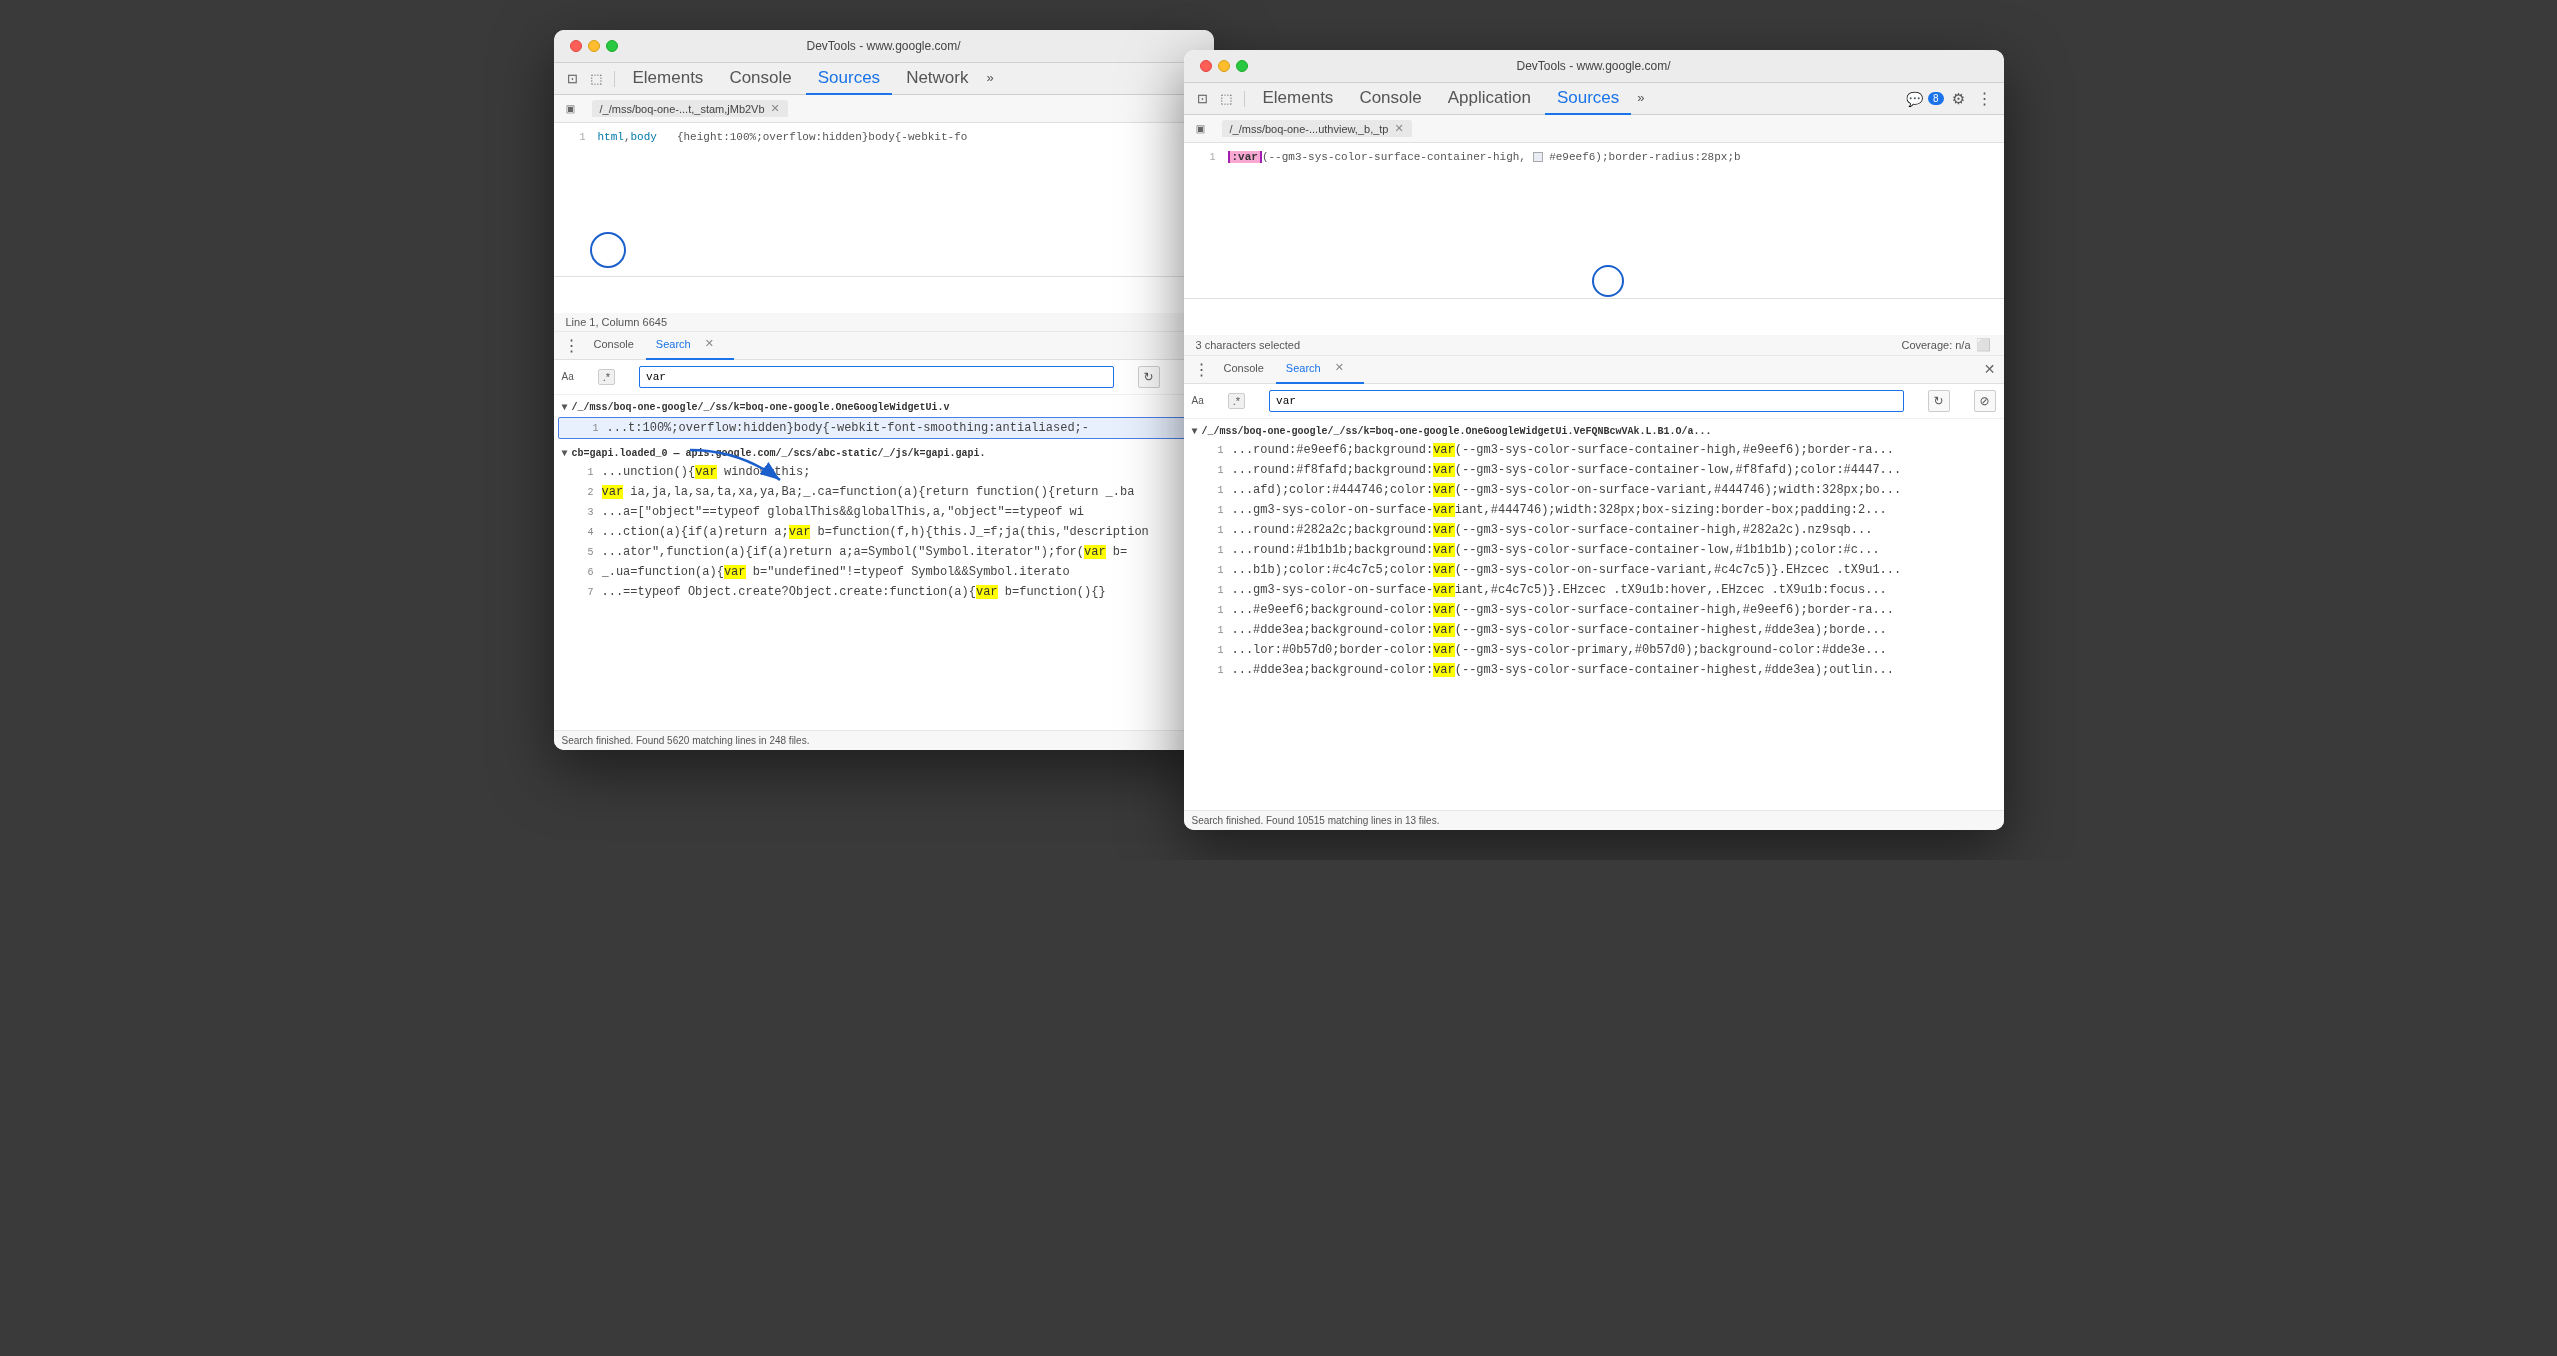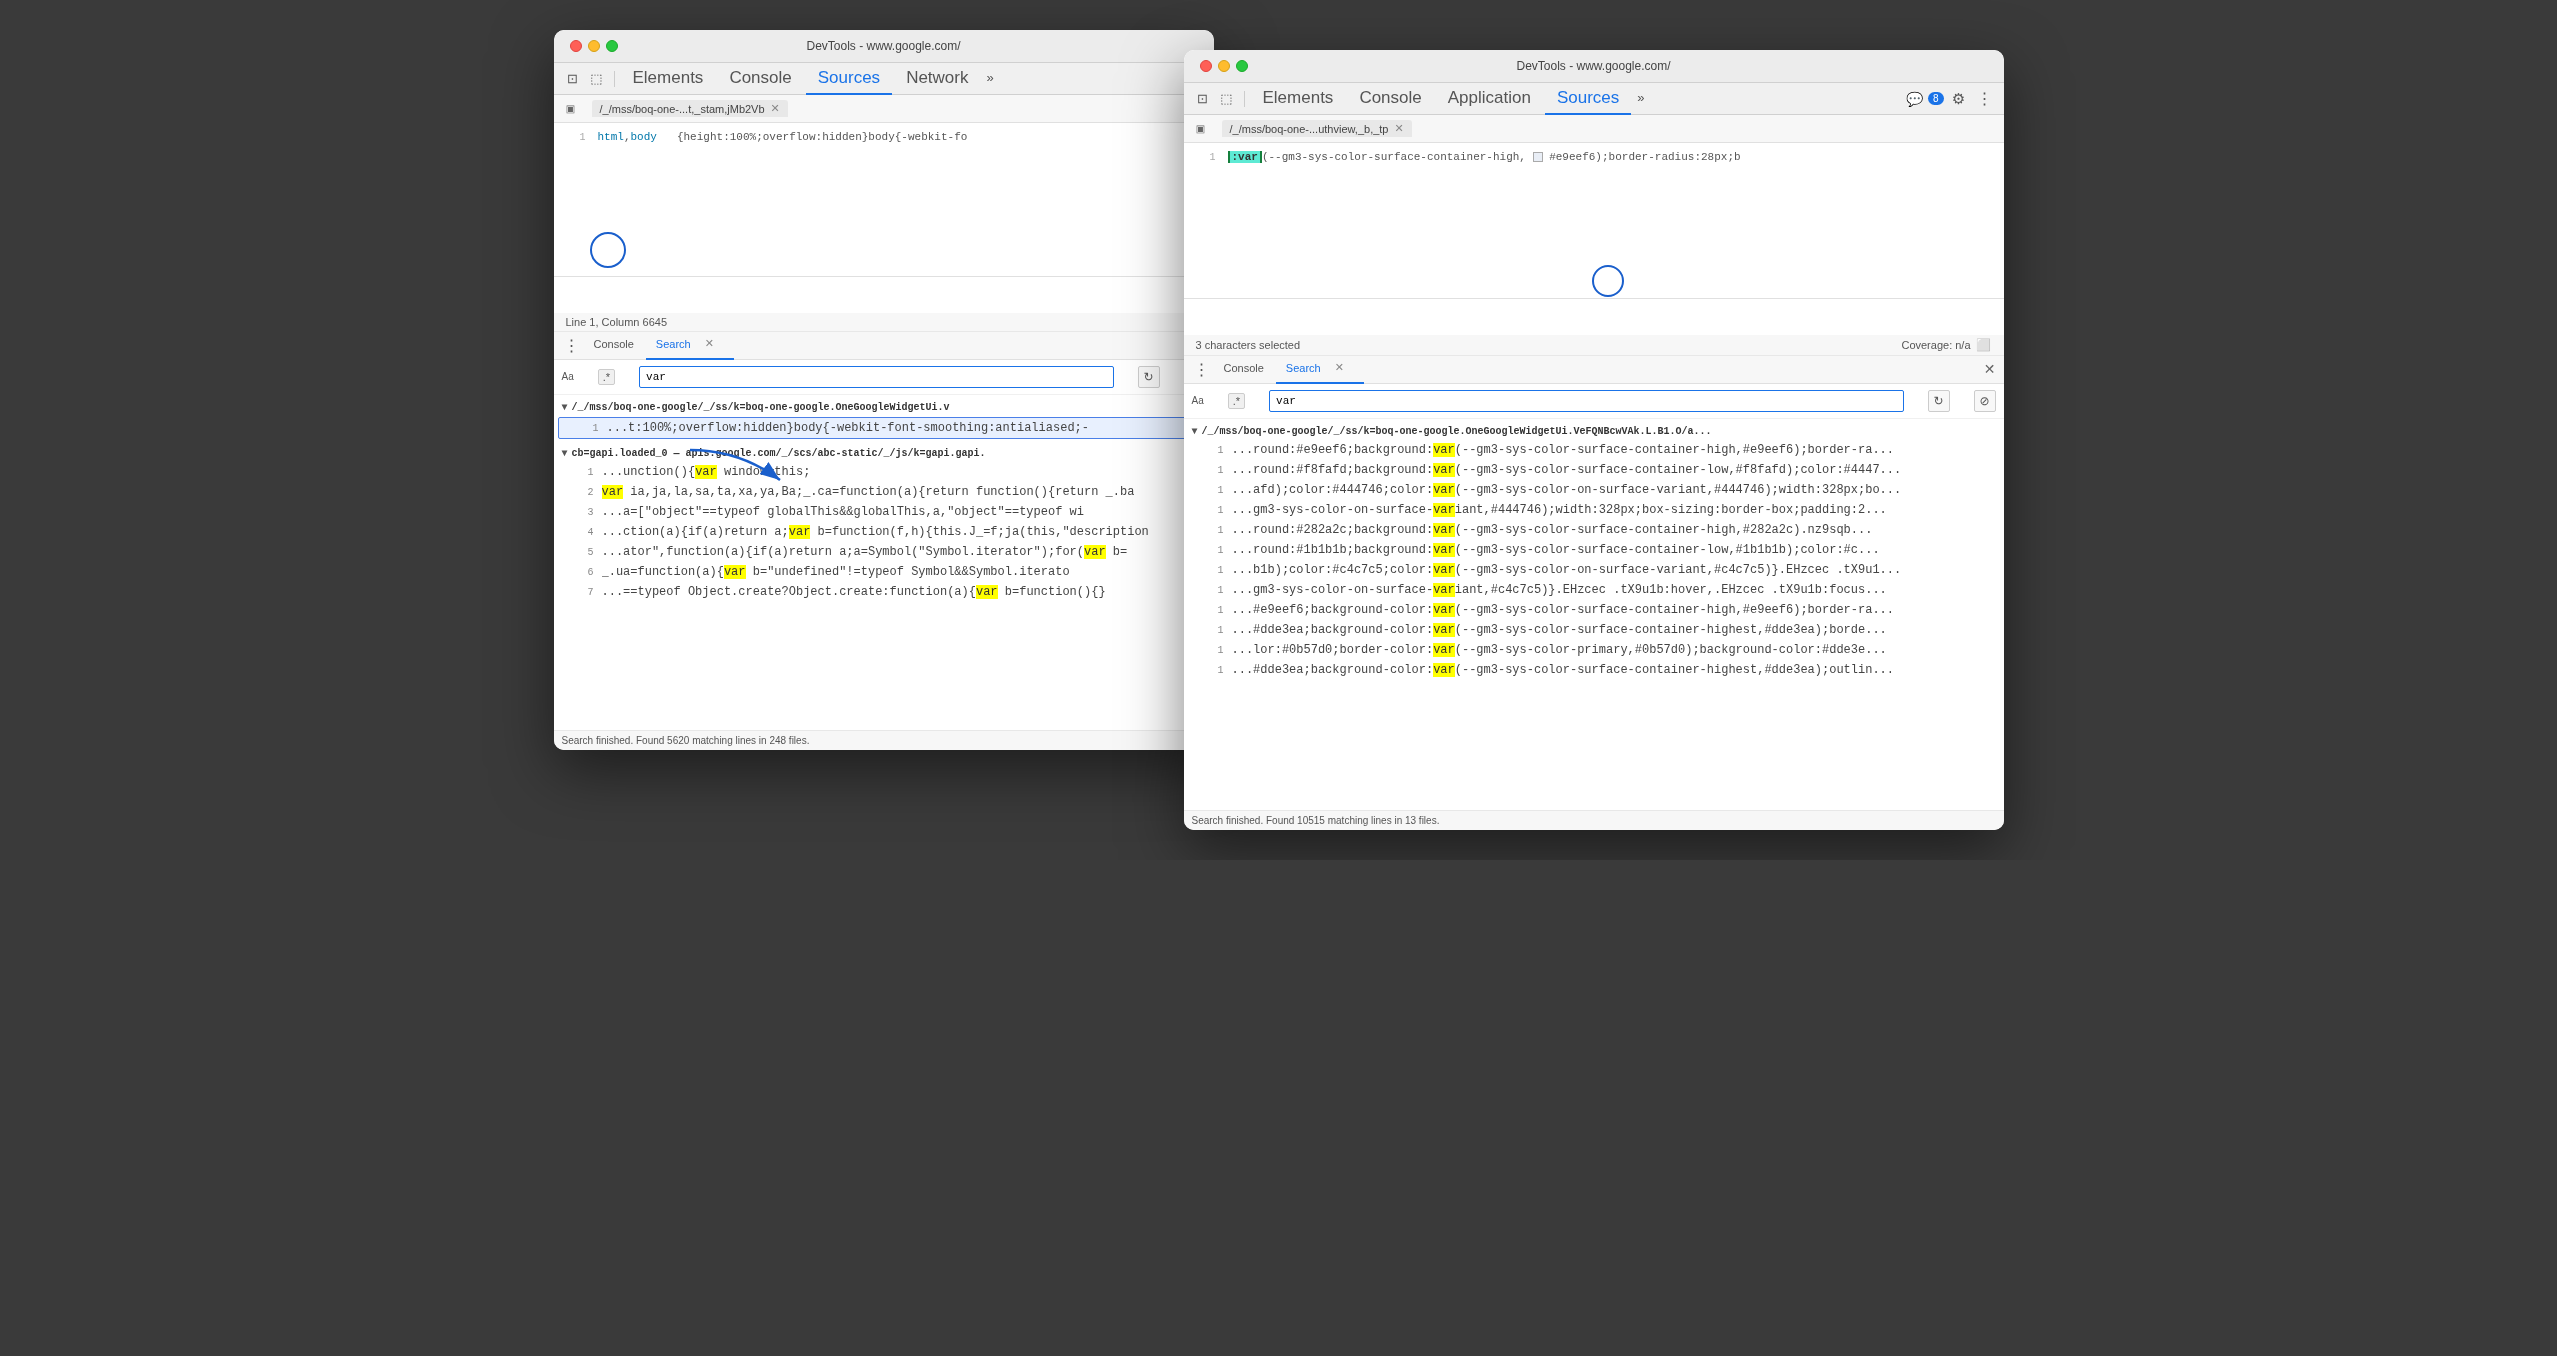--- a/index.html
+++ b/index.html
@@ -533,21 +533,21 @@
     <div class="file-tab">
       <span>/_/mss/boq-one-...uthview,_b,_tp</span>
       <span class="close-btn">✕</span>
     </div>
   </div>
 
   <div class="code-area" style="height:80px; border-bottom:1px solid #e0e0e0;">
     <div class="code-line">
       <span class="line-num">1</span>
       <span class="code-text">
-        <span style="background:#5eead4;border:2px solid #15803d;padding:1px 2px;border-radius:2px;font-weight:bold;">:var</span><span style="color:#555;">(--gm3-sys-color-surface-container-high, <span style="display:inline-block;width:10px;height:10px;background:#e9eef6;border:1px solid #aaa;vertical-align:middle;"></span> #e9eef6);border-radius:28px;b</span>
+        <span style="background:#f9a8d4;border:2px solid #a21caf;padding:1px 2px;border-radius:2px;font-weight:bold;">:var</span><span style="color:#555;">(--gm3-sys-color-surface-container-high, <span style="display:inline-block;width:10px;height:10px;background:#e9eef6;border:1px solid #aaa;vertical-align:middle;"></span> #e9eef6);border-radius:28px;b</span>
       </span>
     </div>
   </div>
 
   <div class="annotation-circle" style="width:32px;height:32px;right:380px;top:215px;"></div>
 
   <div class="status-bar" style="display:flex;justify-content:space-between;">
     <span>3 characters selected</span>
     <span style="display:flex;align-items:center;gap:6px;">
       <span>Coverage: n/a</span>

